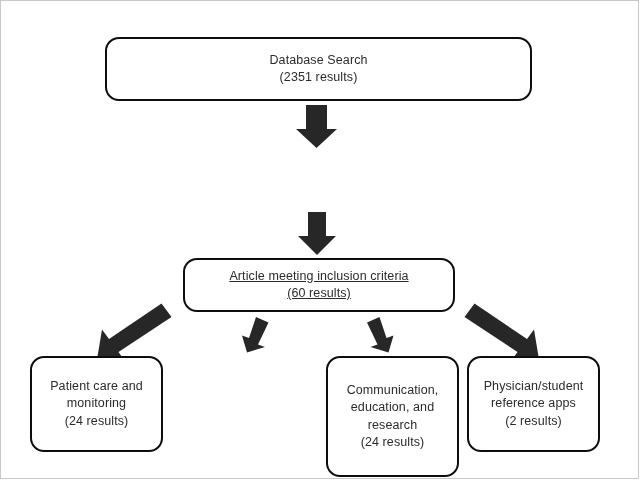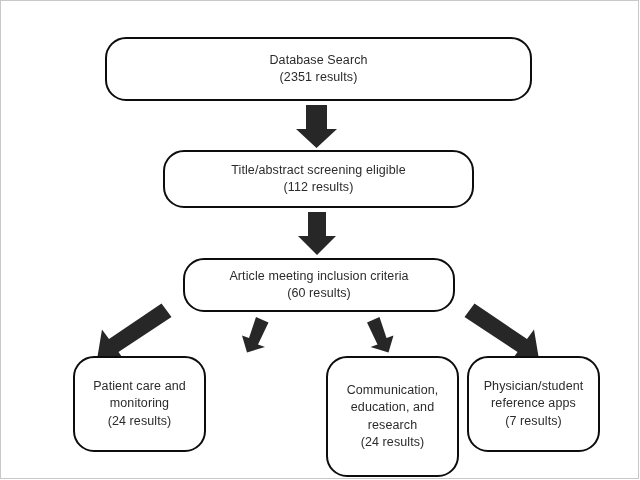--- a/index.html
+++ b/index.html
@@ -24,21 +24,21 @@
     height: 479px;
     border: 1px solid #c8c8c8;
     box-sizing: border-box;
     pointer-events: none;
   }
   .node {
     position: absolute;
     box-sizing: border-box;
     background: #ffffff;
     border: 2.5px solid #0d0d0d;
-    border-radius: 21px;
+    border-radius: 14px;
     display: flex;
     align-items: center;
     justify-content: center;
     text-align: center;
     color: #2b2b2b;
     font-size: 12.5px;
     line-height: 1.38;
     letter-spacing: 0.1px;
   }
   .node .node-text {
@@ -87,43 +87,39 @@
     <g>
       <polygon fill="#272727" points="474.5,303.5 464.5,317 517.5,352 510.5,362 538.5,356.5 534,329.5 527,339"></polygon>
     </g>
   </svg>
 
   <div class="node" style="left:105px; top:37px; width:427px; height:64px;">
     <span class="node-text">Database Search
 (2351 results)</span>
   </div>
 
-  <div class="node" style="left:163px; top:150px; width:311px; height:58px;">
-    <span class="node-text">Title/abstract screening eligible
-(112 results)</span>
-  </div>
 
-  <div class="node" style="left:183px; top:258px; width:272px; height:54px;">
+  <div class="node" style="left:183px; top:258px; width:272px; height:54px;text-decoration:underline;">
     <span class="node-text">Article meeting inclusion criteria
 (60 results)</span>
   </div>
 
-  <div class="node" style="left:30px; top:356px; width:133px; height:96px;margin-left:43px;">
+  <div class="node" style="left:30px; top:356px; width:133px; height:96px;">
     <span class="node-text">Patient care and
 monitoring
 (24 results)</span>
   </div>
 
 
   <div class="node" style="left:326px; top:356px; width:133px; height:121px;">
     <span class="node-text">Communication,
 education, and
 research
 (24 results)</span>
   </div>
 
   <div class="node" style="left:467px; top:356px; width:133px; height:96px;">
     <span class="node-text">Physician/student
 reference  apps
-(7 results)</span>
+(2 results)</span>
   </div>
 
 </div>
 
 </body></html>

